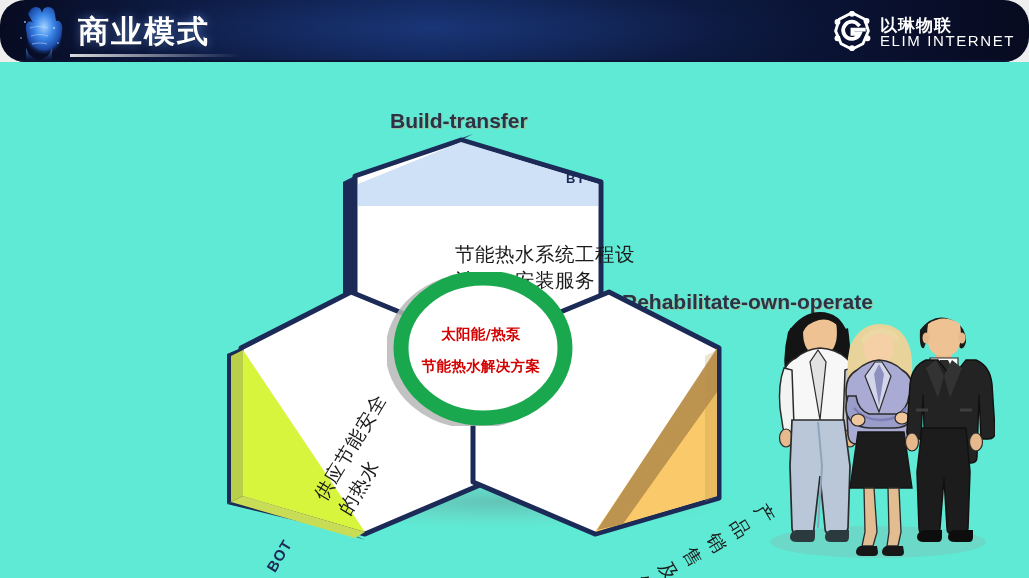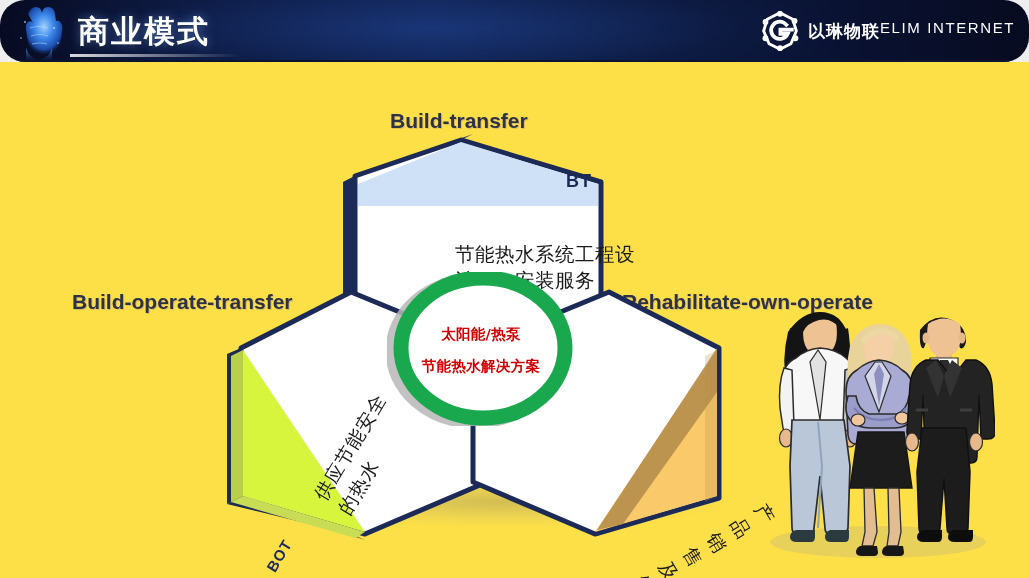--- a/index.html
+++ b/index.html
@@ -38,26 +38,26 @@
     opacity:.85;
   }
   #header-bottom-line {
     position:absolute; left:0; top:60px; width:1029px; height:2px;
     background:#0a1533;
   }
 
   
   #logo { position:absolute; right:14px; top:10px; height:42px; display:flex; align-items:center; gap:8px; }
   #logo-mark { width:40px; height:40px; }
-  #logo-text { display:flex; flex-direction:row; }
+  #logo-text { display:flex; flex-direction:column; }
   #logo-cn { color:#ffffff; font-size:17px; font-weight:bold; letter-spacing:1px; line-height:19px; font-family:"DejaVu Sans",sans-serif; }
   #logo-en { color:#ffffff; font-size:15px; letter-spacing:1.6px; line-height:12px; font-family:"Liberation Sans",sans-serif; }
 
   
-  #stage { position:absolute; left:0; top:62px; width:1029px; height:516px; background:#fde047; }
+  #stage { position:absolute; left:0; top:62px; width:1029px; height:516px; background:#5eead4; }
 
   .eng-label {
     position:absolute; font-size:21px; font-weight:bold; color:#2c3247;
     font-family:"Liberation Sans", sans-serif; white-space:nowrap;
     text-shadow:1px 1px 0 rgba(200,160,110,.55);
   }
   #label-bt      { left:390px; top:47px; }
   #label-bot     { left:72px;  top:228px; }
   #label-roo     { left:622px; top:228px; }
 
@@ -82,21 +82,21 @@
 
   
   .hex-tag {
     position:absolute; font-weight:bold; color:#1b2a56;
     font-family:"Liberation Sans", sans-serif;
   }
   .hex-body {
     position:absolute; color:#1a1a1a; font-family:"DejaVu Sans", sans-serif;
   }
 
-  #bt-tag  { left:233px; top:37px; font-size:18px; letter-spacing:1px; }
+  #bt-tag  { left:233px; top:37px; font-size:13px; letter-spacing:1px; }
   #bt-body { left:122px; top:66px; width:250px; font-size:19.5px; line-height:26px; letter-spacing:.5px; white-space:pre-line;margin-top:42px; }
 
   #bot-tag  { left:48px;  top:284px; font-size:15px; letter-spacing:1px;
               transform:rotate(-59deg); transform-origin:left top; }
   #bot-body { left:92px;  top:209px; font-size:19px; line-height:28px;
               transform:rotate(-59deg); transform-origin:left top; white-space:pre-line; letter-spacing:1px; }
   #roo-body { left:325px; top:216px; font-size:19px; line-height:28px;
               transform:rotate(59deg); transform-origin:left top; white-space:pre-line; letter-spacing:1px; }
 
   
@@ -157,21 +157,20 @@
     <div id="logo-text">
       <div id="logo-cn">以琳物联</div>
       <div id="logo-en">ELIM INTERNET</div>
     </div>
   </div>
 </div>
 
 <div id="stage">
 
   <div class="eng-label" id="label-bt">Build-transfer</div>
-  <div class="eng-label" id="label-bot">Build-operate-transfer</div>
   <div class="eng-label" id="label-roo">Rehabilitate-own-operate</div>
 
   <div id="floor-shadow"></div>
 
   <div id="diagram">
 
     <div class="hexwrap" style="left:118px; top:0px;">
       <svg class="hexsvg" width="300" height="250" viewBox="0 0 300 250">
 
         <polygon points="10,48 22,42 22,198 10,204" fill="#1b2a56"></polygon>

